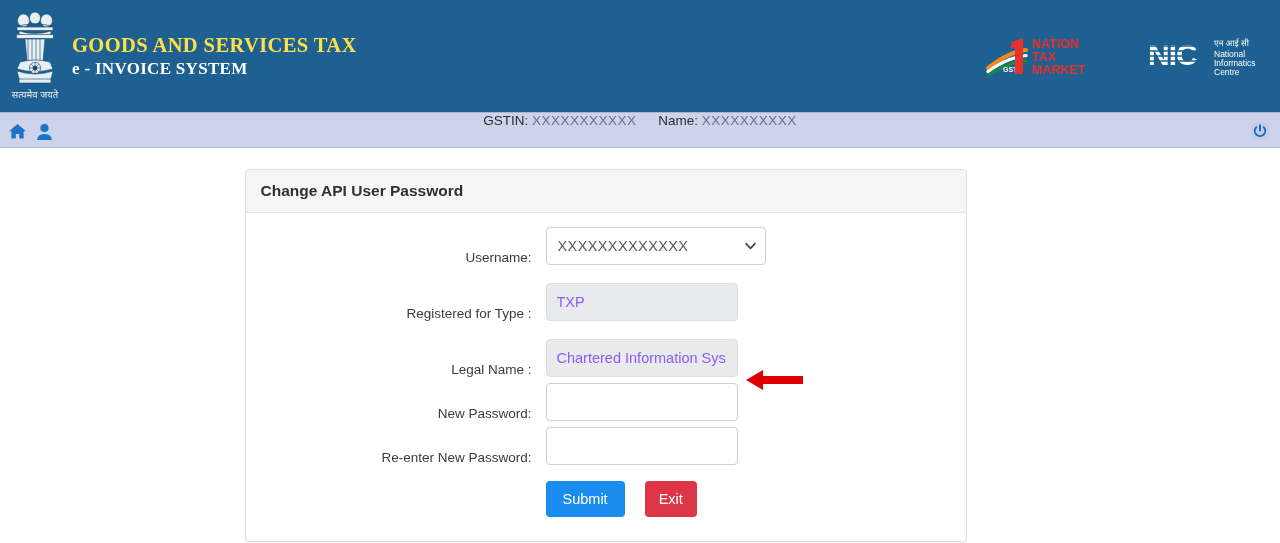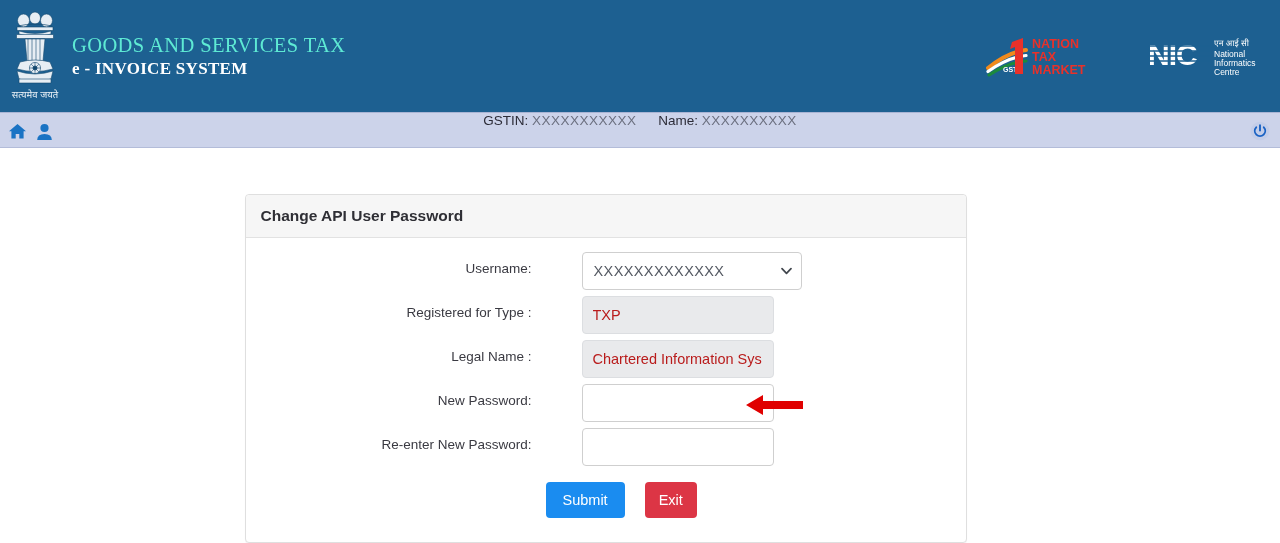--- a/index.html
+++ b/index.html
@@ -24,24 +24,24 @@
     flex: 0 0 auto;
   }
   .emblem { display: block; }
   .title-block {
     margin-left: 2px;
     color: #ffffff;
     line-height: 1.28;
   }
   .title-main {
     font-family: "Liberation Serif", serif;
-    font-weight: normal;
+    font-weight: bold;
     font-size: 20.5px;
     letter-spacing: 0.4px;
-    color: #5eead4;
+    color: #fde047;
     white-space: nowrap;
   }
   .title-sub {
     font-family: "Liberation Serif", serif;
     font-weight: bold;
     font-size: 17px;
     letter-spacing: 0.3px;
     color: #ffffff;
     white-space: nowrap;
   }
@@ -81,21 +81,21 @@
   .nav-right {
     position: absolute; right: 10px; top: 0; height: 36px;
     display: flex; align-items: center;
   }
 
   
   .content {
     width: 1211px;
     height: 395px;
     background: #ffffff;
-    padding-top: 46px;
+    padding-top: 21px;
   }
   .panel {
     width: 722px;
     margin: 0 auto;
     border: 1px solid #dfdfdf;
     border-radius: 4px;
     background: #ffffff;
     box-shadow: 0 1px 1px rgba(0,0,0,0.04);
   }
   .panel-head {
@@ -112,24 +112,23 @@
     color: #2f2f35;
   }
   .panel-body {
     padding: 14px 0 24px 0;
     position: relative;
   }
 
   
   .form-row {
     display: flex;
-    align-items: flex-start;
+    align-items: flex-end;
     margin-bottom: 6px;
     position: relative;
-    gap: 36px;
   }
   .form-label {
     width: 300px;
     text-align: right;
     padding-right: 14px;
     padding-top: 9px;
     font-size: 13.5px;
     color: #3a3a42;
     white-space: nowrap;
   }
@@ -161,21 +160,22 @@
     border-radius: 4px;
     background: #ffffff;
     color: #555a63;
     font-size: 14.5px;
     font-family: "Liberation Sans", sans-serif;
     padding: 0 10px;
   }
   input.ctl.readonly {
     background: #e9eaec;
     border: 1px solid #dcdee1;
-    color: #b91c1c;
+    color: #8b5cf6;
+    margin-top: 12px;
   }
   input.ctl.pw { width: 192px; }
 
   .btn-row {
     display: flex;
     gap: 20px;
     padding-left: 300px;
     margin-top: 16px;
   }
   .btn {

